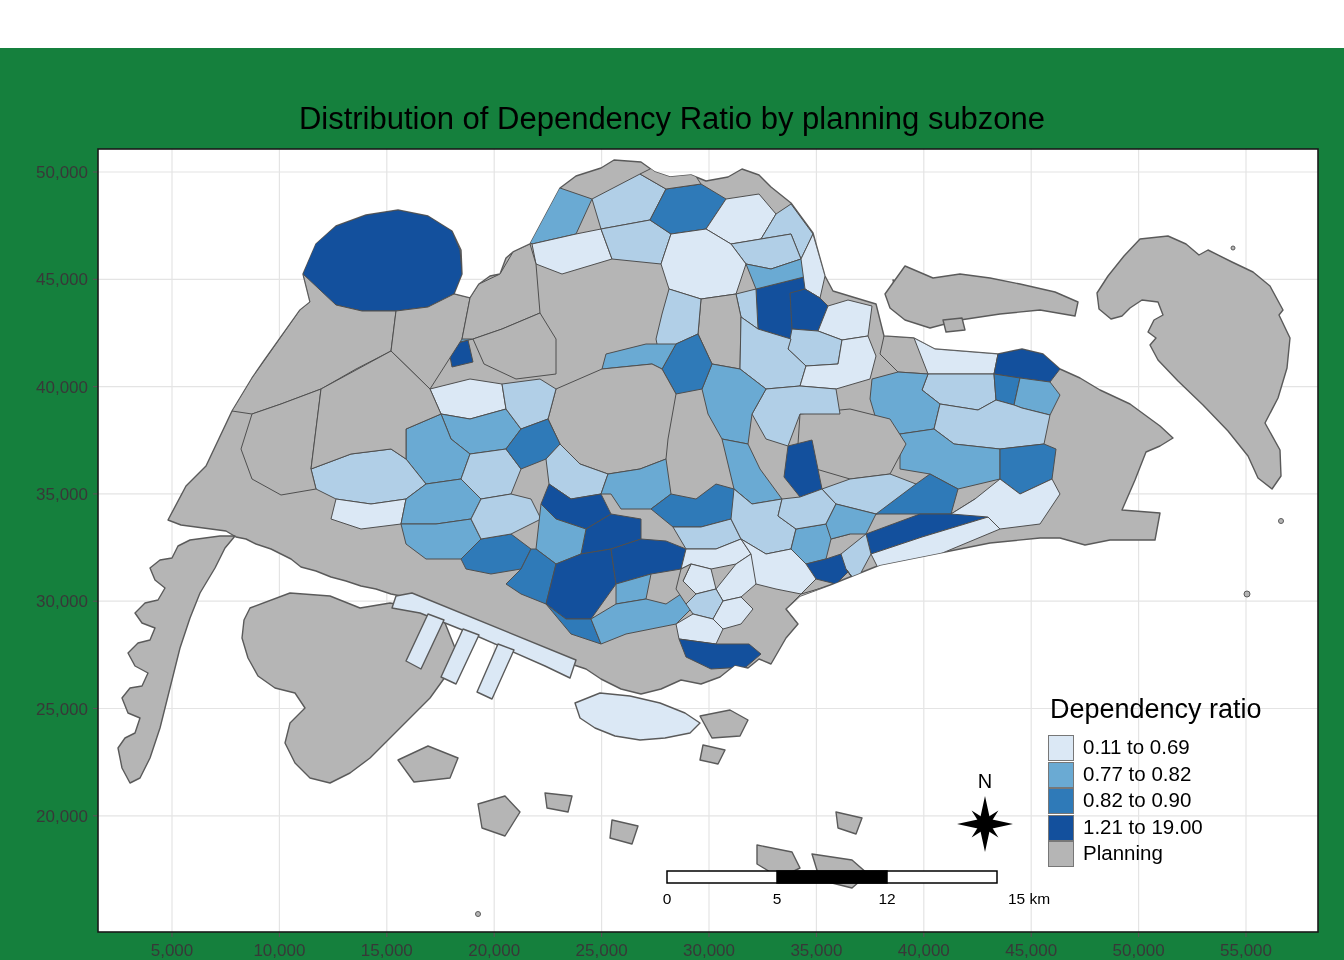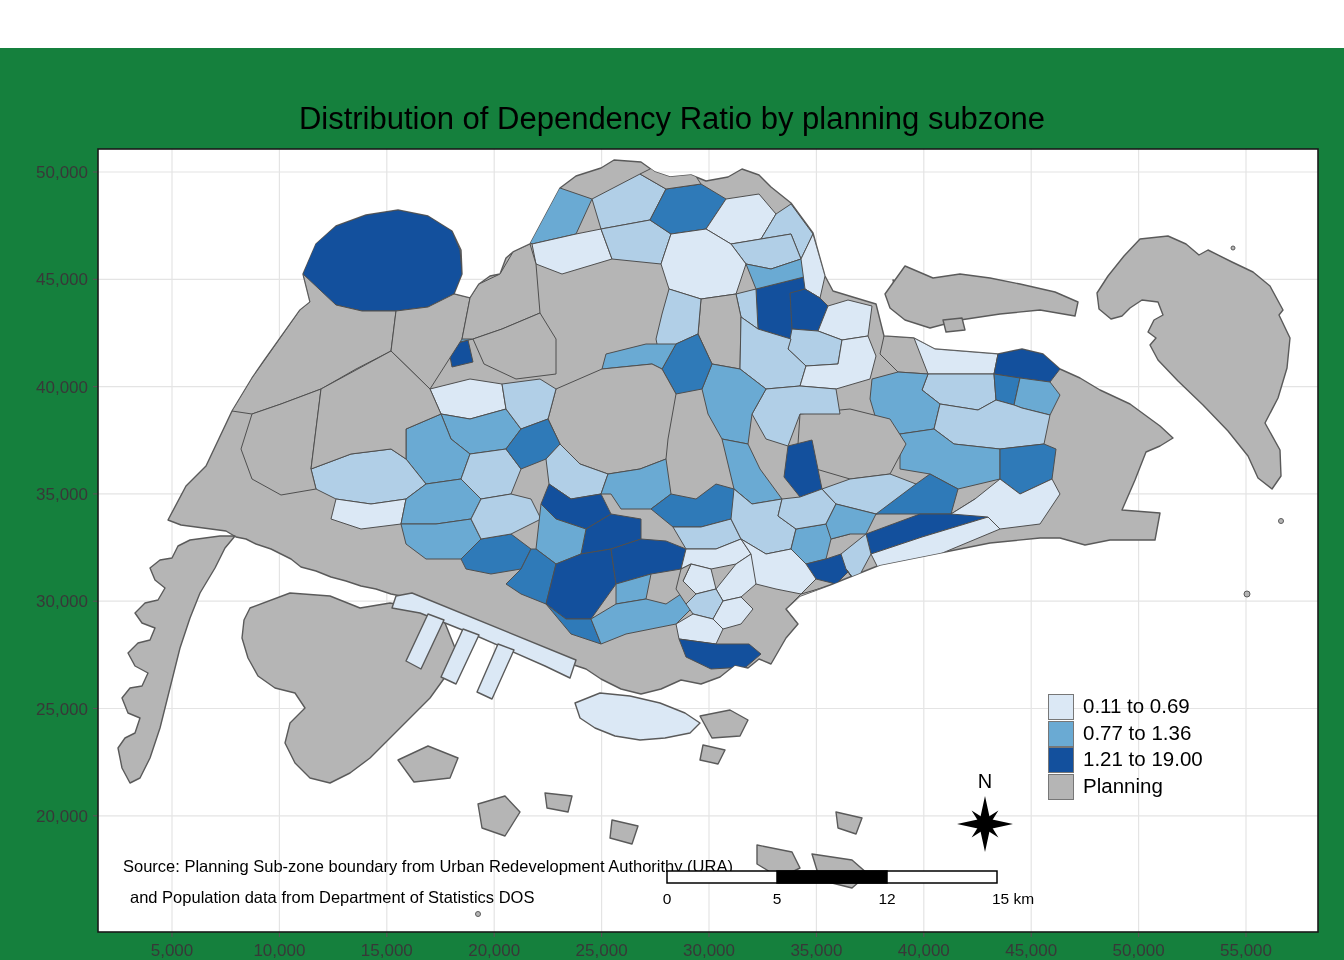--- a/index.html
+++ b/index.html
@@ -215,56 +215,57 @@
         <text x="88" y="559.2" text-anchor="end" font-size="17" fill="#383838" font-family="Liberation Sans, DejaVu Sans, sans-serif">30,000</text>
         <line x1="93" y1="660.5" x2="98" y2="660.5" stroke="#555" stroke-width="1.2"></line>
         <text x="88" y="666.5" text-anchor="end" font-size="17" fill="#383838" font-family="Liberation Sans, DejaVu Sans, sans-serif">25,000</text>
         <line x1="93" y1="767.8" x2="98" y2="767.8" stroke="#555" stroke-width="1.2"></line>
         <text x="88" y="773.8" text-anchor="end" font-size="17" fill="#383838" font-family="Liberation Sans, DejaVu Sans, sans-serif">20,000</text>
       </g>
       <rect x="98" y="101" width="1220" height="783" fill="none" stroke="#1a1a1a" stroke-width="1.6"></rect>
     </svg>
 
   <div class="legend">
+    <div class="legend-title">Dependency ratio</div>
     <div id="legend-items">
         <div class="legend-row">
           <div class="legend-swatch" style="background: rgb(219, 232, 245);"></div>
           <span class="legend-label">0.11 to 0.69</span>
         </div>
         <div class="legend-row">
           <div class="legend-swatch" style="background: rgb(106, 170, 211);"></div>
-          <span class="legend-label">0.77 to 1.36</span>
+          <span class="legend-label">0.77 to 0.82</span>
+        </div>
+        <div class="legend-row">
+          <div class="legend-swatch" style="background: rgb(47, 122, 184);"></div>
+          <span class="legend-label">0.82 to 0.90</span>
         </div>
         <div class="legend-row">
           <div class="legend-swatch" style="background: rgb(19, 80, 157);"></div>
           <span class="legend-label">1.21 to 19.00</span>
         </div>
         <div class="legend-row">
           <div class="legend-swatch" style="background: rgb(181, 181, 181);"></div>
           <span class="legend-label">Planning</span>
         </div>
       </div>
   </div>
 
-  <div class="source">
-    <div class="line1">Source: Planning Sub-zone boundary from Urban Redevelopment Authorithy (URA)</div>
-    <div class="line2">and Population data from Department of Statistics DOS</div>
-  </div>
 
   <div class="north">
     <div class="north-n">N</div>
     <svg width="70" height="82" viewBox="0 0 70 82">
       <path d="M48.4,40.6 L40,54 L48.4,67.4 L35,59 L21.6,67.4 L30,54 L21.6,40.6 L35,49 Z" fill="#000"></path>
       <path d="M35,26 L40,49 L63,54 L40,59 L35,82 L30,59 L7,54 L30,49 Z" fill="#000"></path>
     </svg>
   </div>
 
   <div class="scalebar">
     <svg width="380" height="24" viewBox="0 0 380 24">
       <rect x="7" y="7" width="330" height="12" fill="#ffffff" stroke="#000" stroke-width="1.5"></rect>
       <rect x="117" y="7" width="110" height="12" fill="#000000" stroke="#000" stroke-width="1.5"></rect>
     </svg>
     <span class="sb-label" style="left:7px">0</span>
     <span class="sb-label" style="left:117px">5</span>
     <span class="sb-label" style="left:227px">12</span>
-    <span class="sb-label last" style="left:332px">15 km</span>
+    <span class="sb-label last" style="left:348px">15 km</span>
   </div>
 </div>
 
 </body></html>

